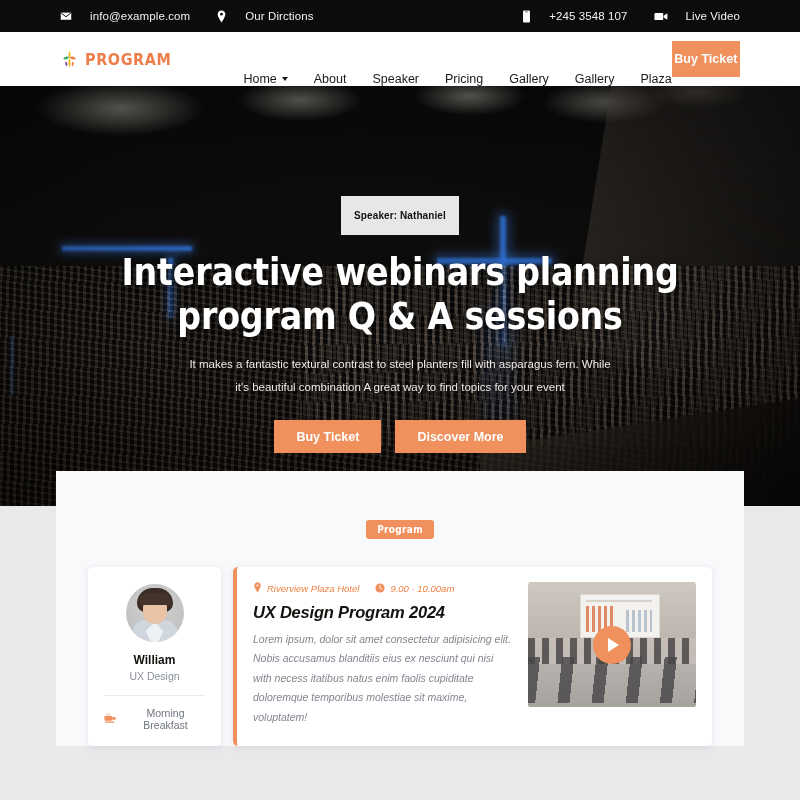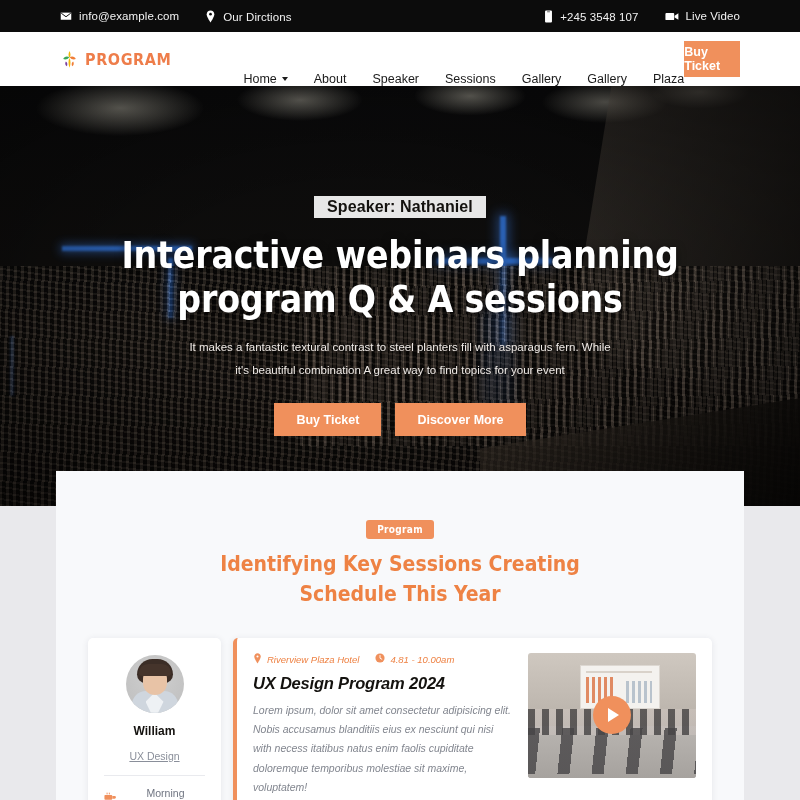--- a/index.html
+++ b/index.html
@@ -12,21 +12,21 @@
   }
   .page { position:relative; width:800px; height:800px; overflow:hidden; }
 
   
   .topbar {
     height:32px; background:#0c0c0c; color:#ffffff;
     display:flex; align-items:center; justify-content:space-between;
     padding:0 60px; font-size:11.5px;
   }
   .tb-group { display:flex; align-items:center; gap:26px; }
-  .tb-item { display:flex; align-items:flex-end; gap:7px; color:#f2f2f2; letter-spacing:.1px;}
+  .tb-item { display:flex; align-items:center; gap:18px; color:#f2f2f2; letter-spacing:.1px;}
   .tb-item svg { display:block; }
 
   
   .nav {
     height:54px; background:#ffffff;
     display:flex; align-items:center; padding:0 60px;
     position:relative; z-index:6;
   }
   .brand { display:flex; align-items:center; gap:6px; }
   .brand-mark { width:19px; height:19px; position:relative; }
@@ -90,21 +90,21 @@
     background:linear-gradient(120deg, rgba(70,60,50,.55), rgba(12,10,8,.95));
     clip-path:polygon(0 52%,100% 10%,100% 100%,0 100%);
   }
   .hero-vig { position:absolute; inset:0; background:radial-gradient(ellipse at 45% 48%, rgba(0,0,0,0) 30%, rgba(0,0,0,.55) 100%); }
 
   .hero-inner {
     position:relative; z-index:3; text-align:center; padding-top:110px; color:#fff;
   }
   .badge-speaker {
     display:inline-block; background:#e7e7e7; color:#14120f;
-    font-weight:700; font-size:16px; padding:2px 13px; letter-spacing:.1px;
+    font-weight:700; font-size:10px; padding:14px 13px; letter-spacing:.1px;
   }
   .hero-h1 {
     font-family:"DejaVu Sans Condensed","Liberation Sans", sans-serif;
     font-weight:700; font-size:37px; line-height:1.18; margin-top:16px;
     letter-spacing:-.2px; text-shadow:0 2px 8px rgba(0,0,0,.55);
   }
   .hero-p {
     width:430px; margin:15px auto 0; font-size:11.5px; line-height:1.95;
     color:#efeae6; text-shadow:0 1px 4px rgba(0,0,0,.8);
   }
@@ -140,21 +140,21 @@
     width:58px; height:58px; border-radius:50%; margin:0 auto; overflow:hidden;
     background:radial-gradient(circle at 50% 38%, #cfcfcf, #bdbdbd);
     position:relative;
   }
   .av-hair { position:absolute; left:11px; top:4px; width:36px; height:24px; border-radius:18px 18px 10px 10px; background:#3b2d26; }
   .av-face { position:absolute; left:17px; top:13px; width:24px; height:27px; border-radius:12px 12px 13px 13px; background:#e8c3a6; }
   .av-fringe { position:absolute; left:13px; top:9px; width:32px; height:12px; border-radius:16px 16px 6px 6px; background:#45342b; }
   .av-body { position:absolute; left:6px; bottom:0; width:46px; height:22px; border-radius:14px 14px 0 0; background:#cfd6de; }
   .av-collar { position:absolute; left:20px; bottom:0; width:18px; height:20px; background:#eef1f4; clip-path:polygon(50% 0,100% 45%,70% 100%,30% 100%,0 45%); }
   .spk-name { font-size:12px; font-weight:700; color:#14120f; margin-top:11px; }
-  .spk-role { font-size:10.5px; color:#8a8f9a; margin-top:12px;text-decoration:underline; }
+  .spk-role { font-size:10.5px; color:#8a8f9a; margin-top:3px; }
   .spk-div { height:1px; background:#e9eaee; margin:13px 2px 11px; }
   .spk-meta { display:flex; flex-direction:column; gap:6px; align-items:flex-start; padding-left:2px; }
   .spk-meta-item { display:flex; align-items:center; gap:7px; font-size:10.5px; color:#6f7480; }
 
   
   .prg-card {
     flex:1; background:#fff; border-radius:5px; border-left:4px solid #f0905c;
     box-shadow:0 1px 7px rgba(30,30,50,.09);
     padding:15px 16px 16px; display:flex; gap:16px;
   }
@@ -254,21 +254,21 @@
         <span>Home</span>
         <span class="caret"></span>
       </a>
       <a href="#">
           <span>About</span>
         </a>
       <a href="#">
           <span>Speaker</span>
         </a>
       <a href="#">
-          <span>Sessions</span>
+          <span>Pricing</span>
         </a>
       <a href="#">
           <span>Gallery</span>
         </a>
       <a href="#">
           <span>Gallery</span>
         </a>
       <a href="#">
           <span>Plaza</span>
         </a>
@@ -306,24 +306,20 @@
       <div class="hero-btns">
         <a class="btn" href="#">Buy Ticket</a>
         <a class="btn" href="#">Discover More</a>
       </div>
     </div>
   </div>
 
   <div class="panel">
     <div class="sec-head">
       <span class="badge-sm">Program</span>
-      <h2 class="sec-title">
-        <span>Identifying Key Sessions Creating</span><br>
-        <span>Schedule This Year</span>
-      </h2>
     </div>
 
     <div class="row">
 
       <div class="spk-card">
         <div class="avatar">
           <span class="av-body"></span>
           <span class="av-collar"></span>
           <span class="av-hair"></span>
           <span class="av-face"></span>
@@ -361,21 +357,21 @@
               </span>
               <span>Riverview Plaza Hotel</span>
             </div>
             <div class="prg-meta-item">
               <span>
                 <svg width="10" height="10" viewBox="0 0 12 12">
                     <circle cx="6" cy="6" r="5.5" fill="#f0905c"></circle>
                     <path d="M6 3v3.2l2.2 1.3" stroke="#ffffff" stroke-width="1.1" fill="none" stroke-linecap="round"></path>
                   </svg>
               </span>
-              <span>4.81 - 10.00am</span>
+              <span>9.00 - 10.00am</span>
             </div>
           </div>
           <div class="prg-title">UX Design Program 2024</div>
           <p class="prg-p">Lorem ipsum, dolor sit amet consectetur adipisicing elit. Nobis accusamus blanditiis eius ex nesciunt qui nisi with necess itatibus natus enim faolis cupiditate doloremque temporibus molestiae sit maxime, voluptatem!</p>
 
         </div>
 
         <div class="thumb">
           <span class="th-floor"></span>
           <span class="th-screen"></span>

